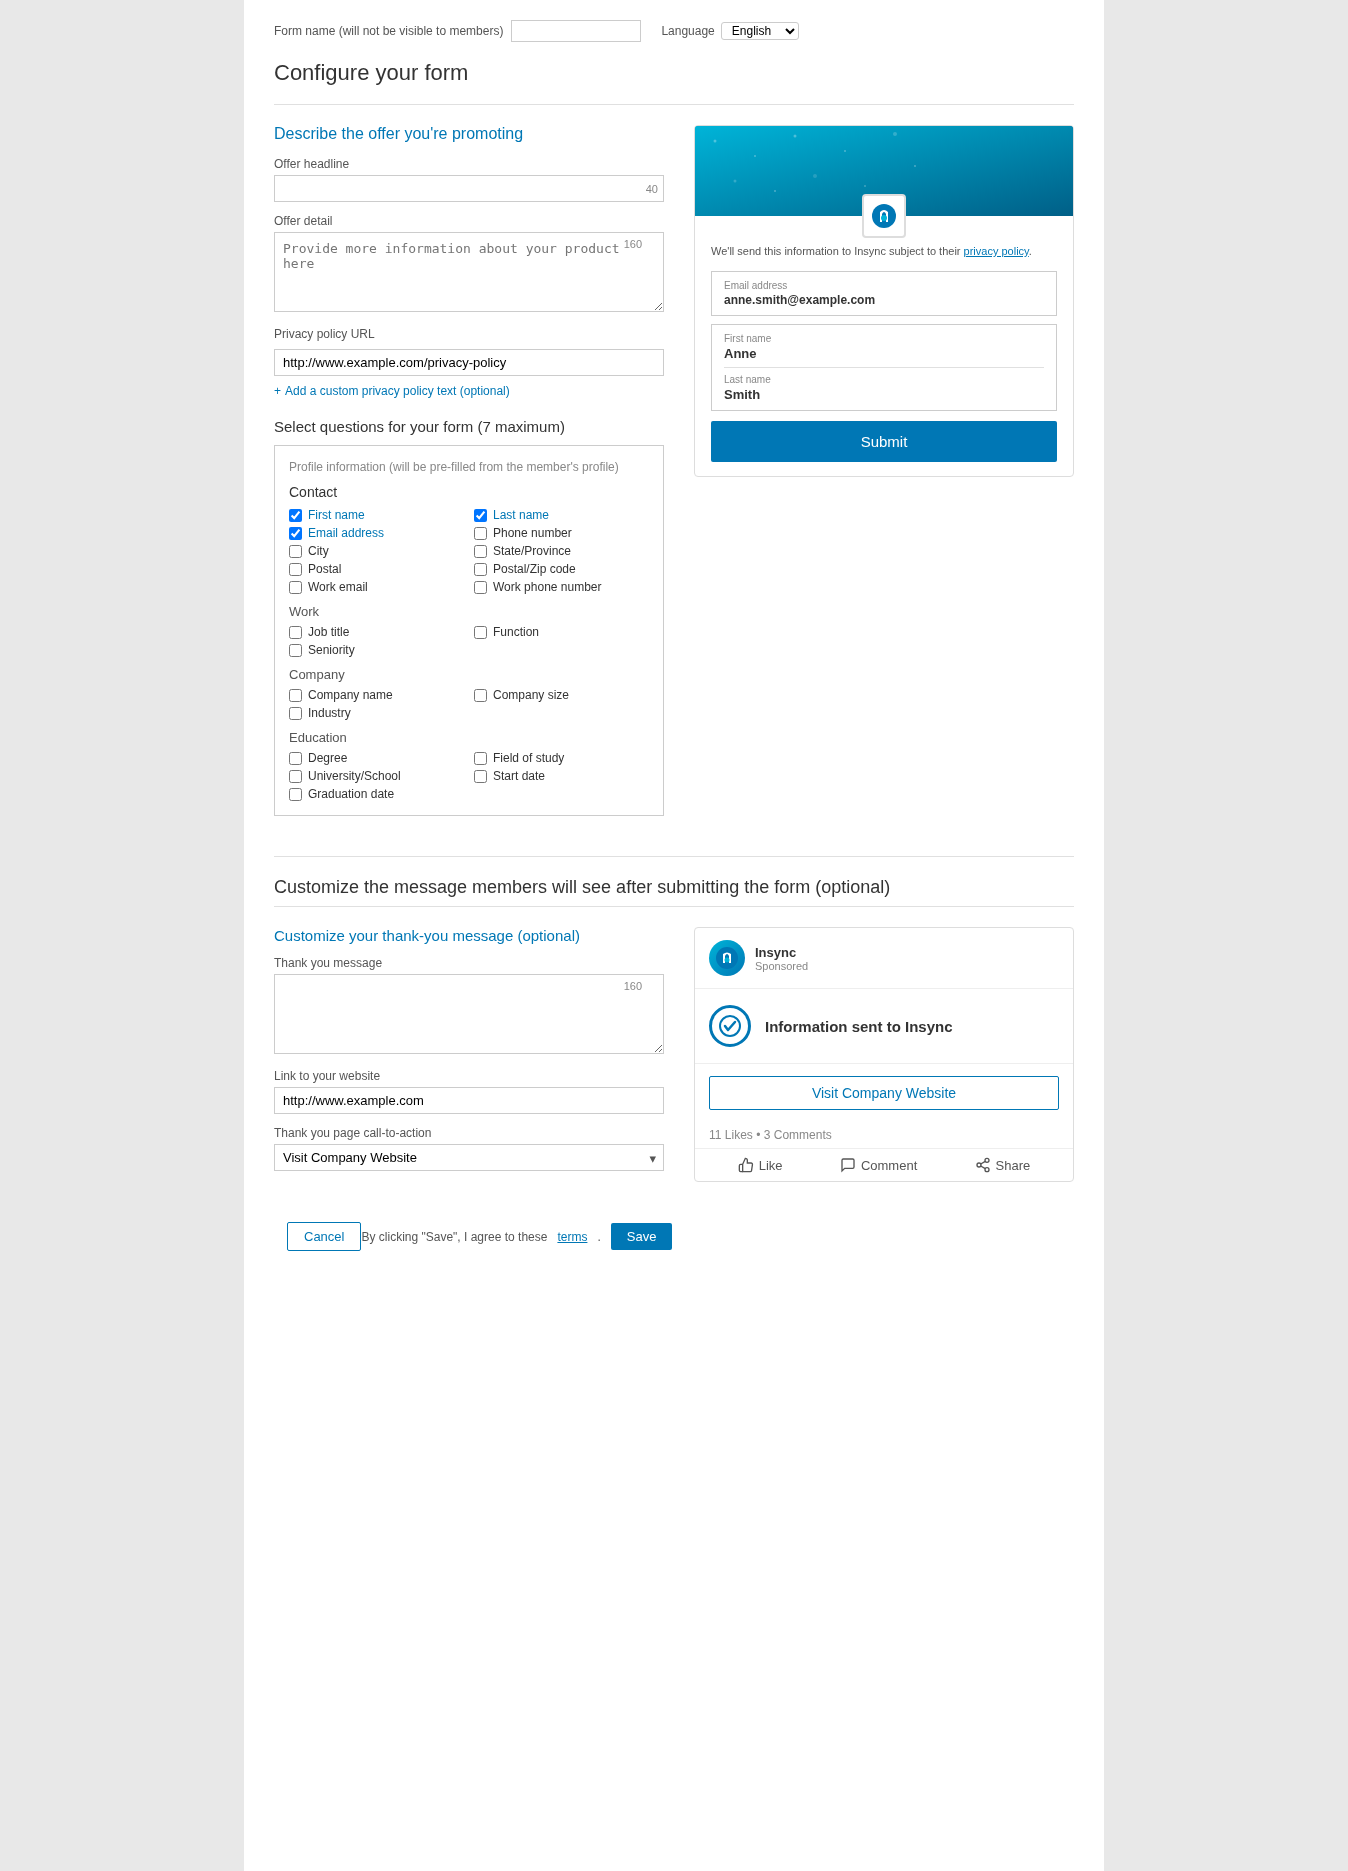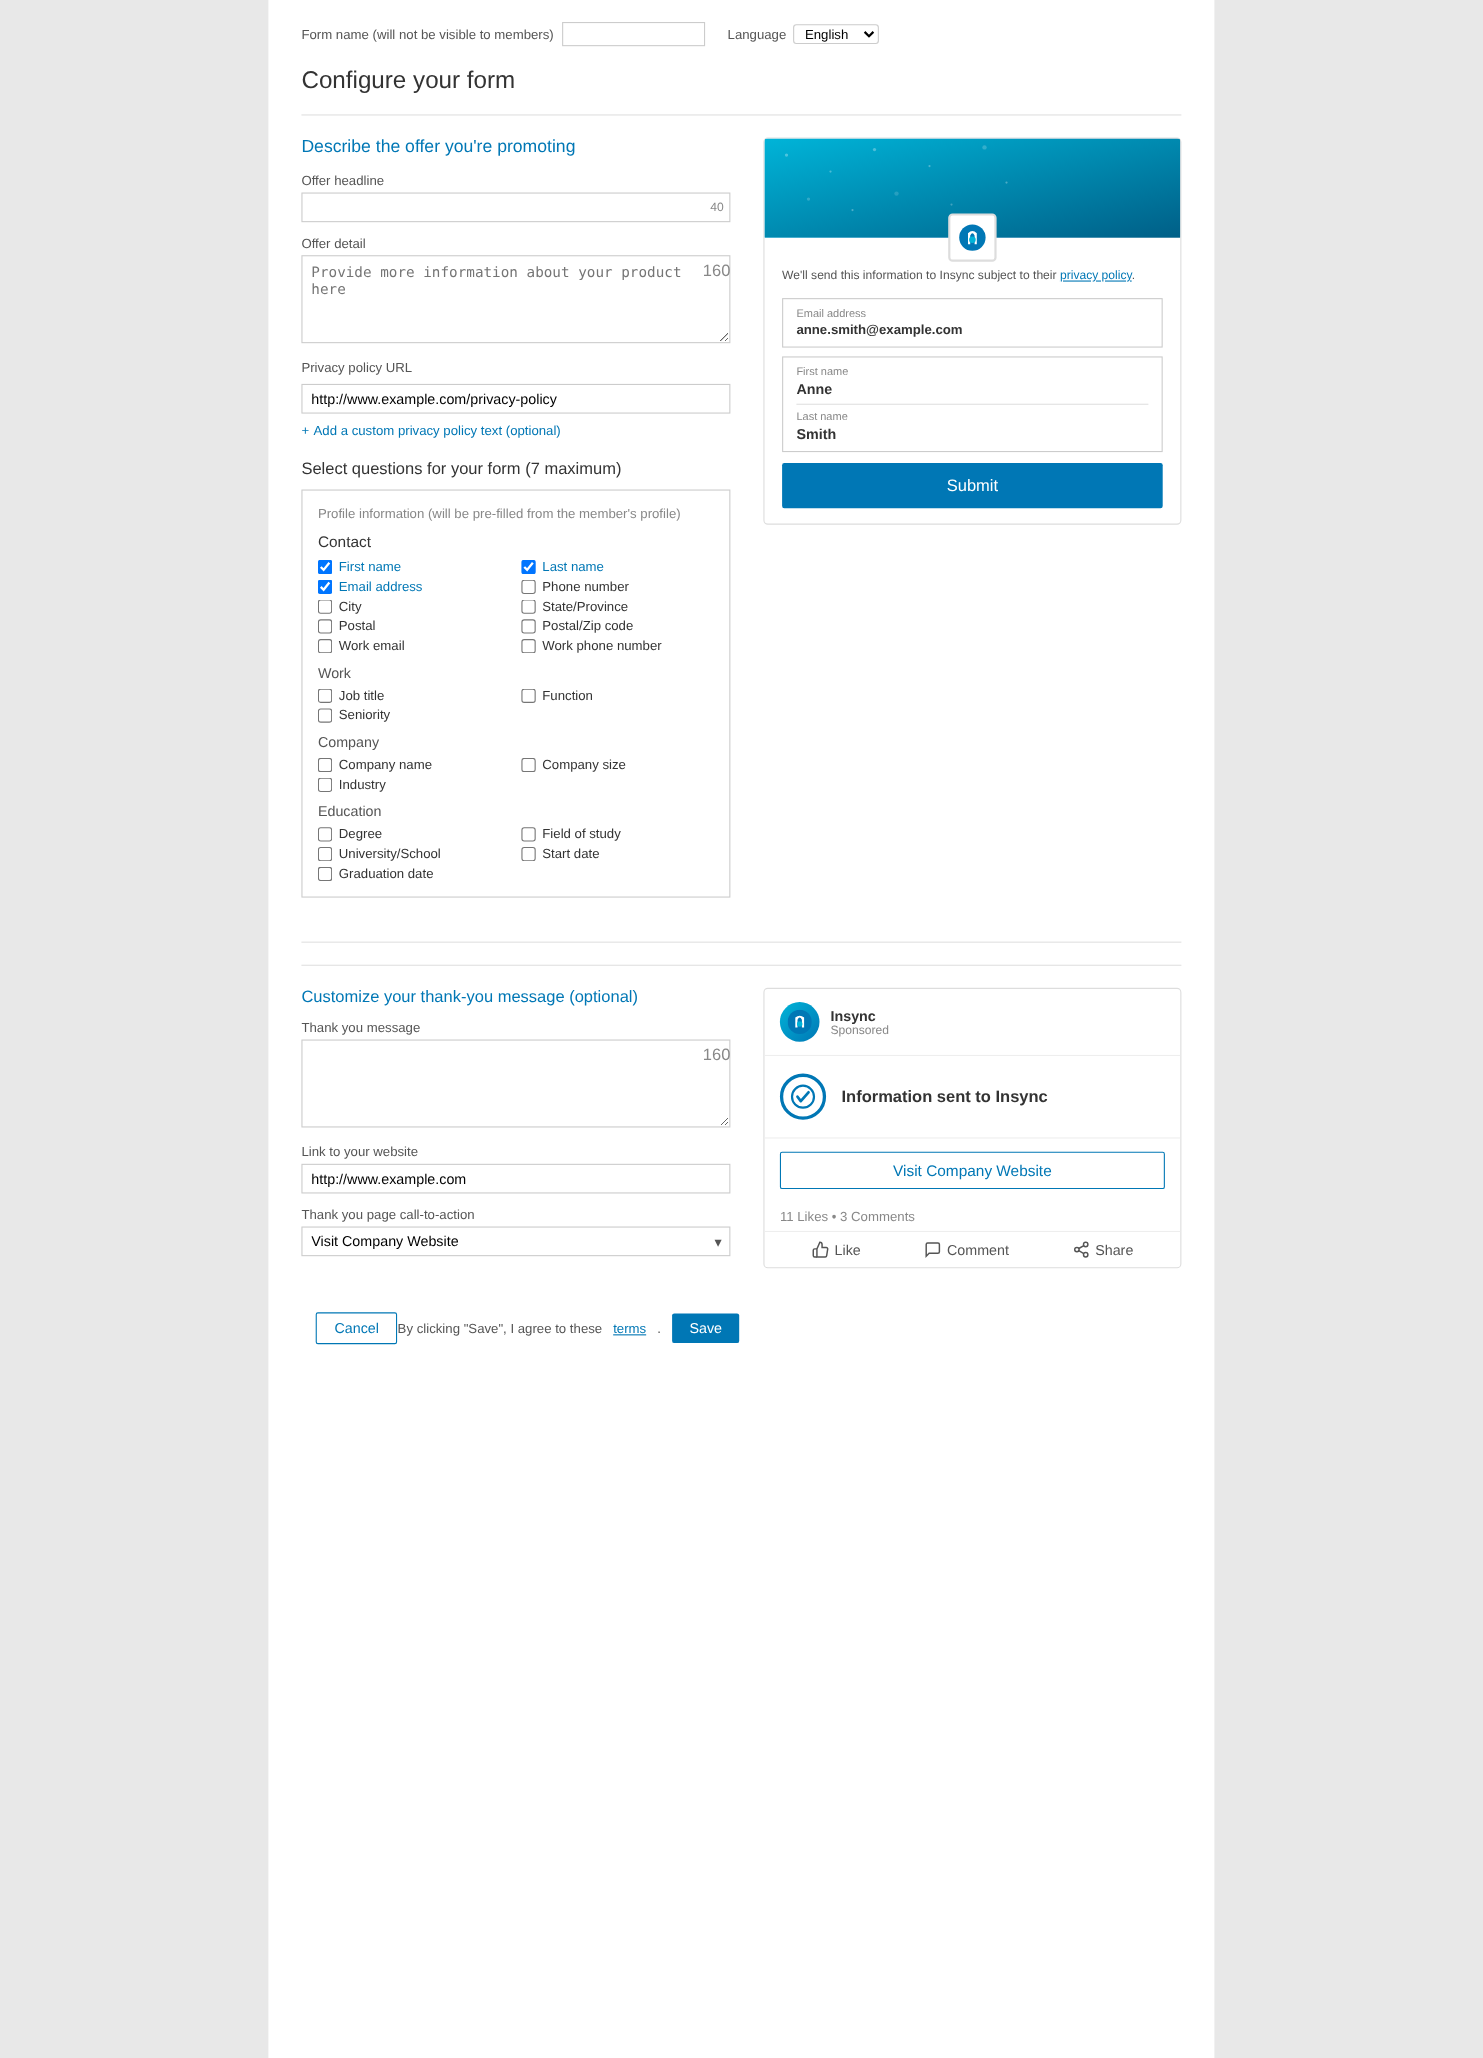--- a/index.html
+++ b/index.html
@@ -23,21 +23,21 @@
     
     .two-col { display: flex; gap: 30px; }
     .left-col { flex: 0 0 390px; }
     .right-col { flex: 1; }
 
     
     .field-label { font-size: 12px; color: #555; margin-bottom: 4px; margin-top: 12px; }
     .field-label:first-child { margin-top: 0; }
     .textarea-wrap { position: relative; }
     .offer-textarea { width: 100%; border: 1px solid #ccc; padding: 8px; font-size: 13px; height: 80px; resize: vertical; color: #aaa; }
-    .offer-textarea-count { position: absolute; right: 0; top: 6px; font-size: 15px; color: #888; text-align: right; }
+    .offer-textarea-count { position: absolute; right: 22px; top: 6px; font-size: 11px; color: #888; text-align: right; }
 
     .headline-wrap { position: relative; }
     .headline-input { width: 100%; border: 1px solid #ccc; padding: 5px 8px; font-size: 13px; }
     .headline-count { position: absolute; right: 6px; top: 50%; transform: translateY(-50%); font-size: 11px; color: #888; }
 
     .privacy-url-input { width: 100%; border: 1px solid #ccc; padding: 5px 8px; font-size: 13px; margin-top: 4px; }
 
     .add-custom-privacy { color: #0077b5; font-size: 12px; cursor: pointer; margin-top: 8px; display: inline-flex; align-items: center; gap: 4px; }
 
     
@@ -343,20 +343,21 @@
           </div>
 
           <button class="submit-btn">Submit</button>
         </div>
       </div>
     </div>
   </div>
 
   <div class="customize-section">
     <hr class="section-divider">
+    <h2 class="customize-section-title">Customize the message members will see after submitting the form (optional)</h2>
     <hr class="section-divider">
 
     <div class="two-col">
       <div class="left-col">
         <h3 class="customize-subheading">Customize your thank-you message (optional)</h3>
 
         <div class="field-label">Thank you message</div>
         <div class="textarea-wrap">
           <textarea class="thankyou-textarea" style=""></textarea>
           <span class="offer-textarea-count">160</span>

